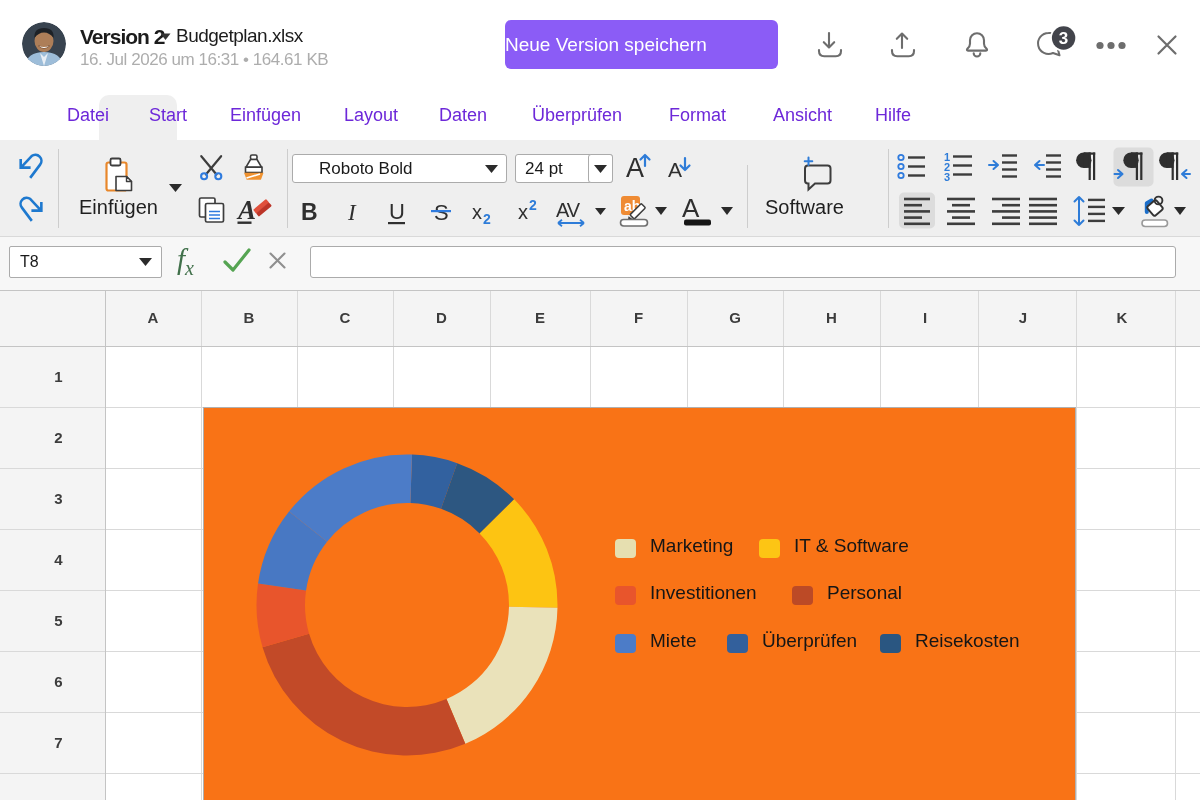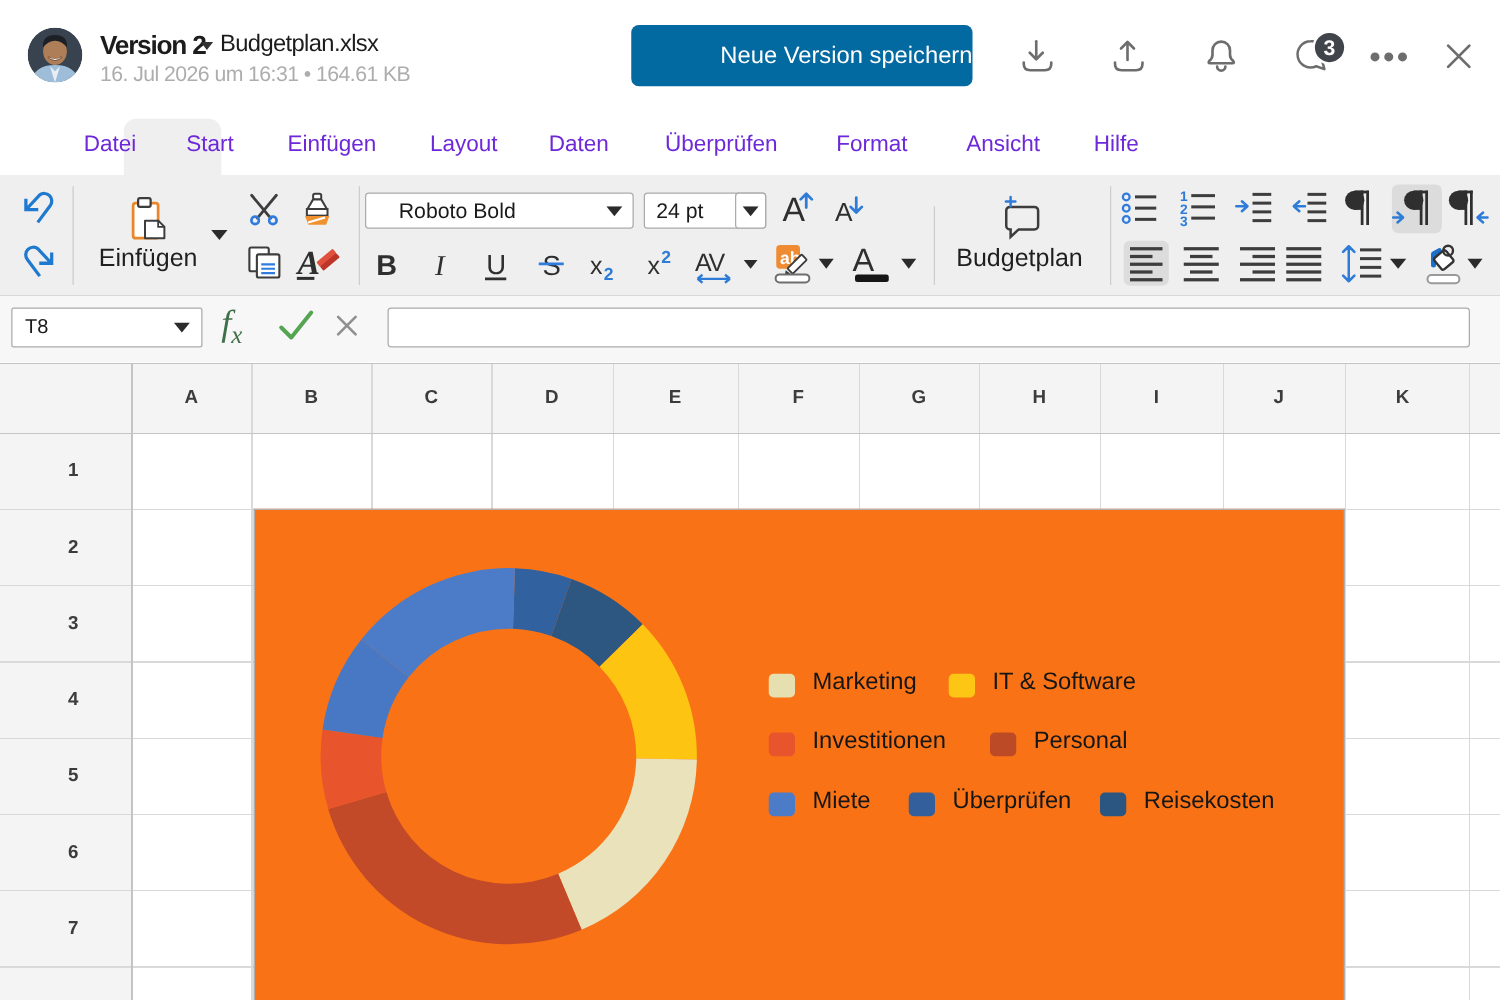--- a/index.html
+++ b/index.html
@@ -6,22 +6,22 @@
 html,body { width:1200px; height:800px; overflow:hidden; background:#fff;
   font-family:"Liberation Sans", sans-serif; }
 .abs { position:absolute; }
 #page { position:relative; width:1200px; height:800px; }
 
 #hdr { position:absolute; left:0; top:0; width:1200px; height:90px; background:#fff; }
 #avatar { position:absolute; left:22px; top:22px; width:44px; height:44px; border-radius:50%; overflow:hidden; }
 #t1 { position:absolute; left:80px; top:25px; font-size:21px; letter-spacing:-1px; font-weight:700; color:#1c1c1c; white-space:nowrap; }
 #t1f { position:absolute; left:176px; top:25px; font-size:19px; letter-spacing:-0.5px; color:#1c1c1c; white-space:nowrap; }
 #t2 { position:absolute; left:80px; top:50px; font-size:17px; letter-spacing:-0.45px; color:#adadad; white-space:nowrap;text-align:center; }
-#savebtn { position:absolute; left:505px; top:20px; width:273px; height:49px; background:#0369a1;
-  border-radius:6px; color:#fff; font-size:19px; text-align:right; line-height:49px; }
+#savebtn { position:absolute; left:505px; top:20px; width:273px; height:49px; background:#8b5cf6;
+  border-radius:6px; color:#fff; font-size:19px; text-align:left; line-height:49px; }
 
 #menubar { position:absolute; left:0; top:90px; width:1200px; height:50px; background:#fff; }
 #starttab { position:absolute; left:99px; top:5px; width:78px; height:45px; background:#efefef;
   border-radius:10px 10px 0 0; }
 .mi { position:absolute; top:0; height:50px; line-height:50px; font-size:18px; color:#6d28d9;margin-left:32px; }
 
 #toolbar { position:absolute; left:0; top:140px; width:1200px; height:97px; background:#efefef;
   border-bottom:1px solid #d9d9d9; }
 .tlabel { position:absolute; font-size:20px; color:#1f1f1f; white-space:nowrap; }
 .inpbox { position:absolute; background:#fff; border:1px solid #ababab; border-radius:3px;
@@ -263,21 +263,21 @@
 
       <path d="M1151.5 60.5 L1146.8 63.2 L1146.8 72" fill="none" stroke="#1b6ec9" stroke-width="4" stroke-linecap="round" stroke-linejoin="round"></path>
       <g transform="rotate(-40 1155 68)">
         <rect x="1149" y="62" width="12" height="12" rx="2" fill="#fff" stroke="#333" stroke-width="1.9"></rect>
       </g>
       <circle cx="1158.5" cy="60.5" r="3.9" fill="none" stroke="#333" stroke-width="1.9"></circle>
       <rect x="1142" y="80" width="25.5" height="6.5" rx="3.2" fill="#fff" stroke="#9a9a9a" stroke-width="1.6"></rect>
       <path d="M1174 67 h12 l-6 8 z" fill="#2b2b2b"></path>
     </svg>
     <div class="tlabel" style="left:79px;top:56px">Einfügen</div>
-    <div class="tlabel" style="left:765px;top:56px">Budgetplan</div>
+    <div class="tlabel" style="left:765px;top:56px">Software</div>
     <div class="inpbox" style="left:292px;top:14px;width:215px;height:29px;line-height:27px;padding-left:26px">Roboto Bold
       <svg class="abs" style="right:8px;top:10px" width="13" height="9">
           <path d="M0 0 h13 l-6.5 8z" fill="#2b2b2b"></path>
         </svg>
     </div>
     <div class="inpbox" style="left:515px;top:14px;width:98px;height:29px;line-height:27px;padding-left:9px">24 pt
       <span class="abs" style="right:-1px;top:-1px;width:25px;height:29px;border:1px solid #ababab;border-radius:3px;background:#fff">
       <svg class="abs" style="right:5px;top:10px" width="13" height="9">
             <path d="M0 0 h13 l-6.5 8z" fill="#2b2b2b"></path>
           </svg>

